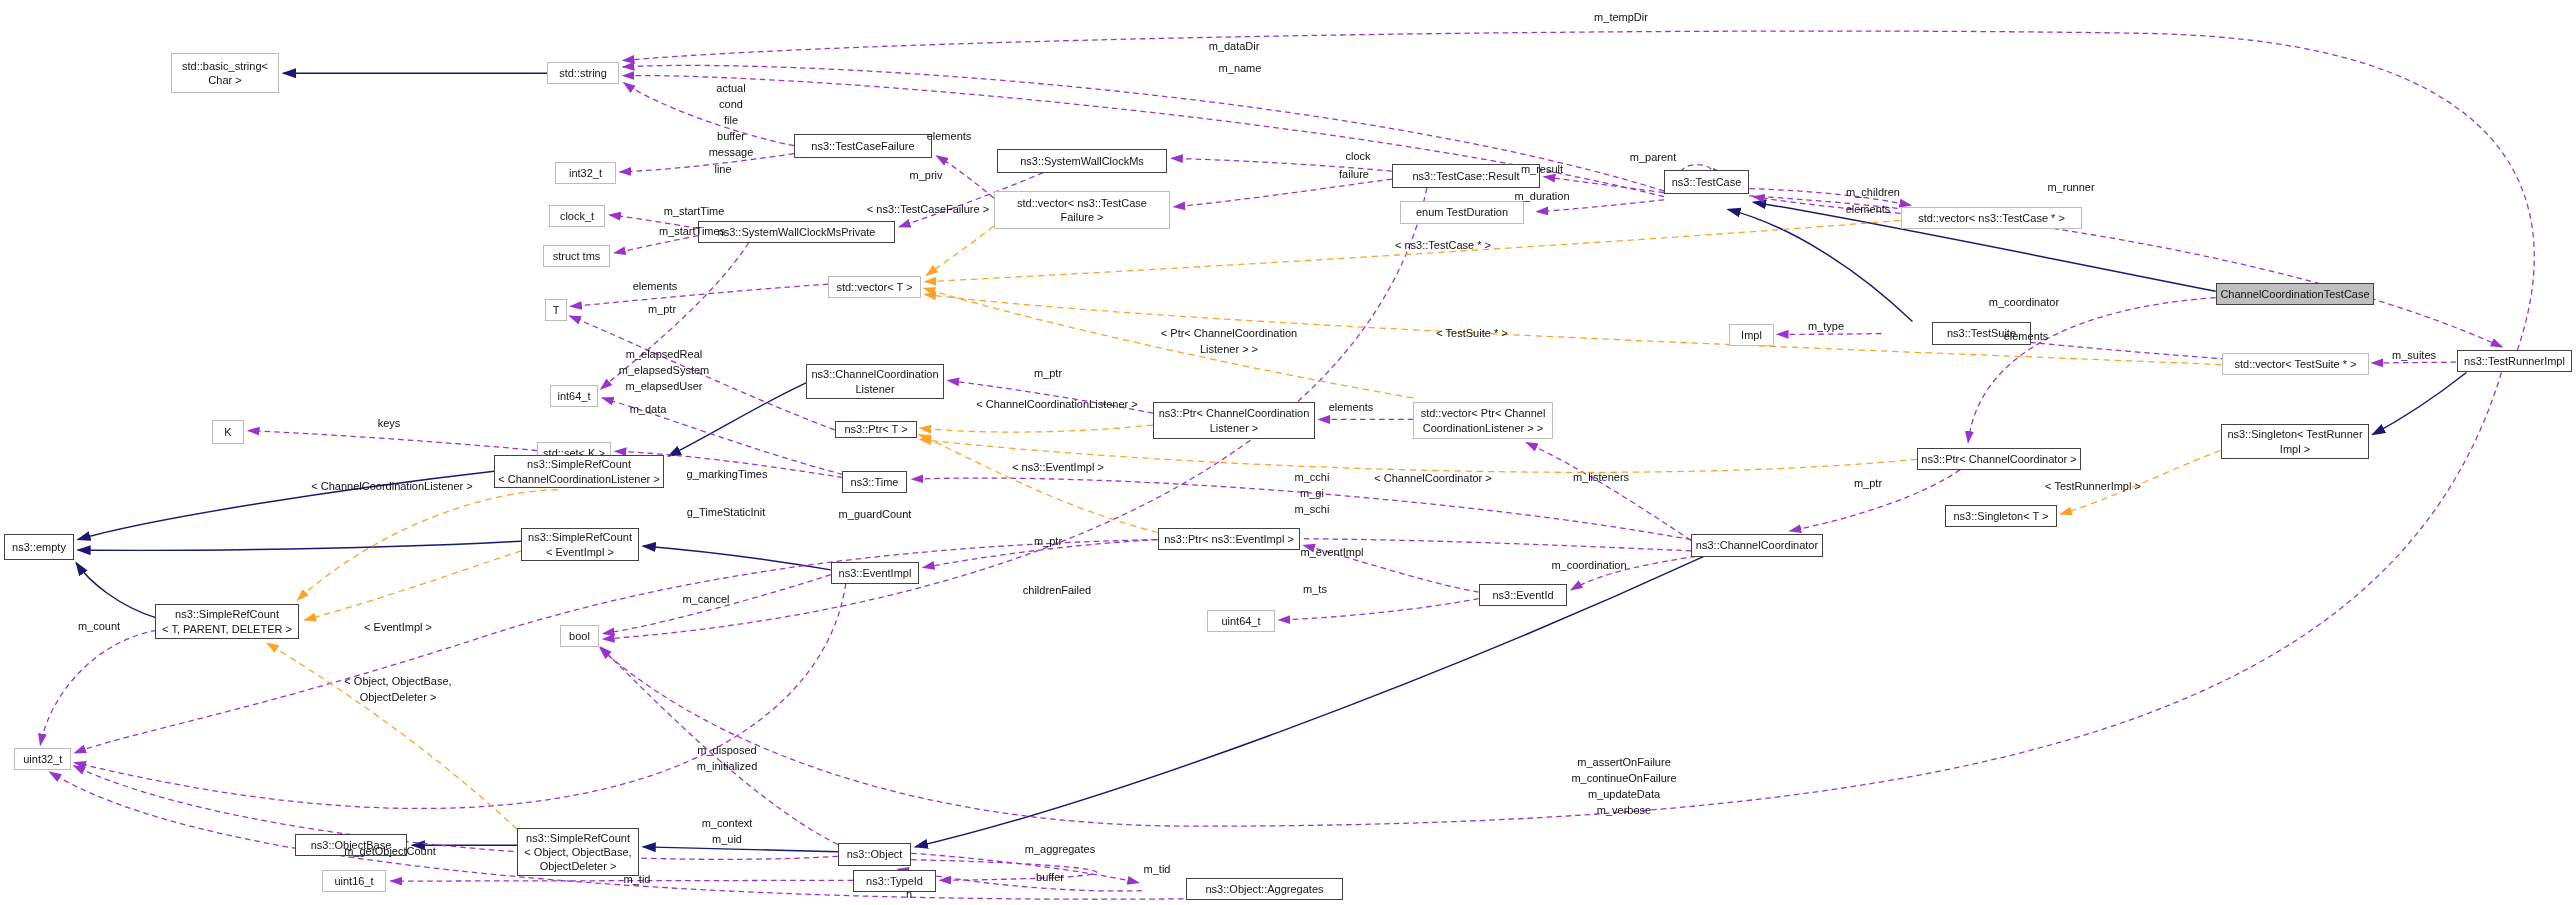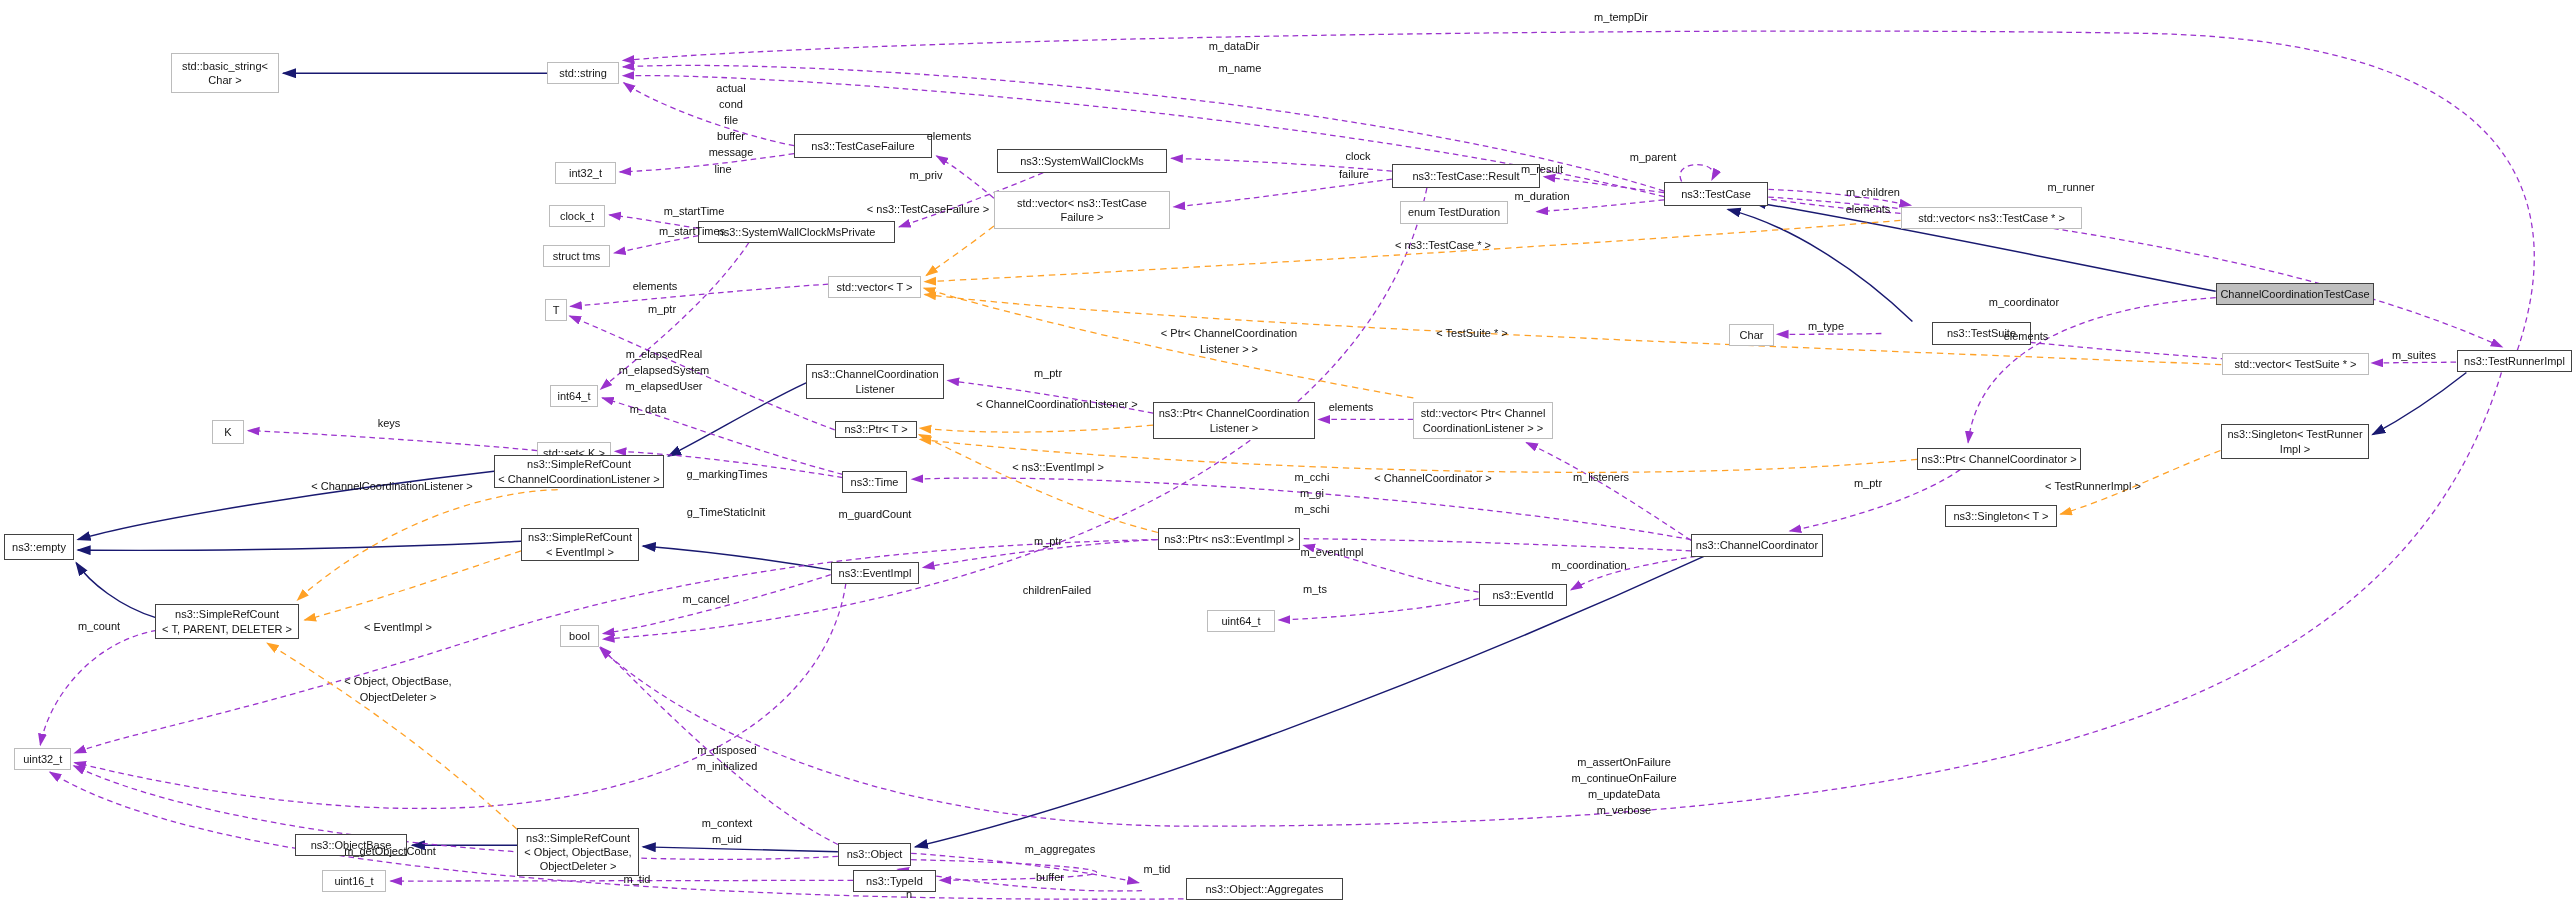--- a/index.html
+++ b/index.html
@@ -112,25 +112,25 @@
   <div id="nodes">
       <div class="node plain" style="left: 171px; top: 53px; width: 108px; height: 40px;">std::basic_string&lt;
 Char &gt;</div>
       <div class="node plain" style="left: 547px; top: 62px; width: 72px; height: 22px;">std::string</div>
       <div class="node plain" style="left: 555px; top: 162px; width: 61px; height: 22px;">int32_t</div>
       <div class="node class" style="left: 794px; top: 134px; width: 138px; height: 24px;">ns3::TestCaseFailure</div>
       <div class="node class" style="left: 997px; top: 149px; width: 170px; height: 24px;">ns3::SystemWallClockMs</div>
       <div class="node plain" style="left: 994px; top: 191px; width: 176px; height: 38px;">std::vector&lt; ns3::TestCase
 Failure &gt;</div>
       <div class="node class" style="left: 1392px; top: 164px; width: 148px; height: 24px;">ns3::TestCase::Result</div>
-      <div class="node plain" style="left: 1400px; top: 201px; width: 108px; height: 23px;">enum TestDuration</div>
-      <div class="node class" style="left: 1664px; top: 182px; width: 104px; height: 24px;">ns3::TestCase</div>
+      <div class="node plain" style="left: 1400px; top: 201px; width: 124px; height: 23px;">enum TestDuration</div>
+      <div class="node class" style="left: 1664px; top: 170px; width: 85px; height: 24px;">ns3::TestCase</div>
       <div class="node plain" style="left: 1901px; top: 207px; width: 181px; height: 21.5px;">std::vector&lt; ns3::TestCase * &gt;</div>
       <div class="node highlight" style="left: 2216px; top: 283px; width: 158px; height: 22px;">ChannelCoordinationTestCase</div>
-      <div class="node plain" style="left: 1729px; top: 324px; width: 45px; height: 22px;">Char</div>
+      <div class="node plain" style="left: 1729px; top: 324px; width: 45px; height: 22px;">Impl</div>
       <div class="node class" style="left: 1932px; top: 322px; width: 99px; height: 23px;">ns3::TestSuite</div>
       <div class="node plain" style="left: 2222px; top: 353px; width: 147px; height: 21.5px;">std::vector&lt; TestSuite * &gt;</div>
       <div class="node class" style="left: 2457px; top: 350px; width: 115px; height: 22px;">ns3::TestRunnerImpl</div>
       <div class="node class" style="left: 2221px; top: 424px; width: 148px; height: 35px;">ns3::Singleton&lt; TestRunner
 Impl &gt;</div>
       <div class="node plain" style="left: 549px; top: 205px; width: 56px; height: 22px;">clock_t</div>
       <div class="node plain" style="left: 543px; top: 245px; width: 67px; height: 21.5px;">struct tms</div>
       <div class="node class" style="left: 698px; top: 221px; width: 197px; height: 22px;">ns3::SystemWallClockMsPrivate</div>
       <div class="node plain" style="left: 828px; top: 276px; width: 93px; height: 22px;">std::vector&lt; T &gt;</div>
       <div class="node plain" style="left: 545px; top: 299px; width: 22px; height: 22px;">T</div>

